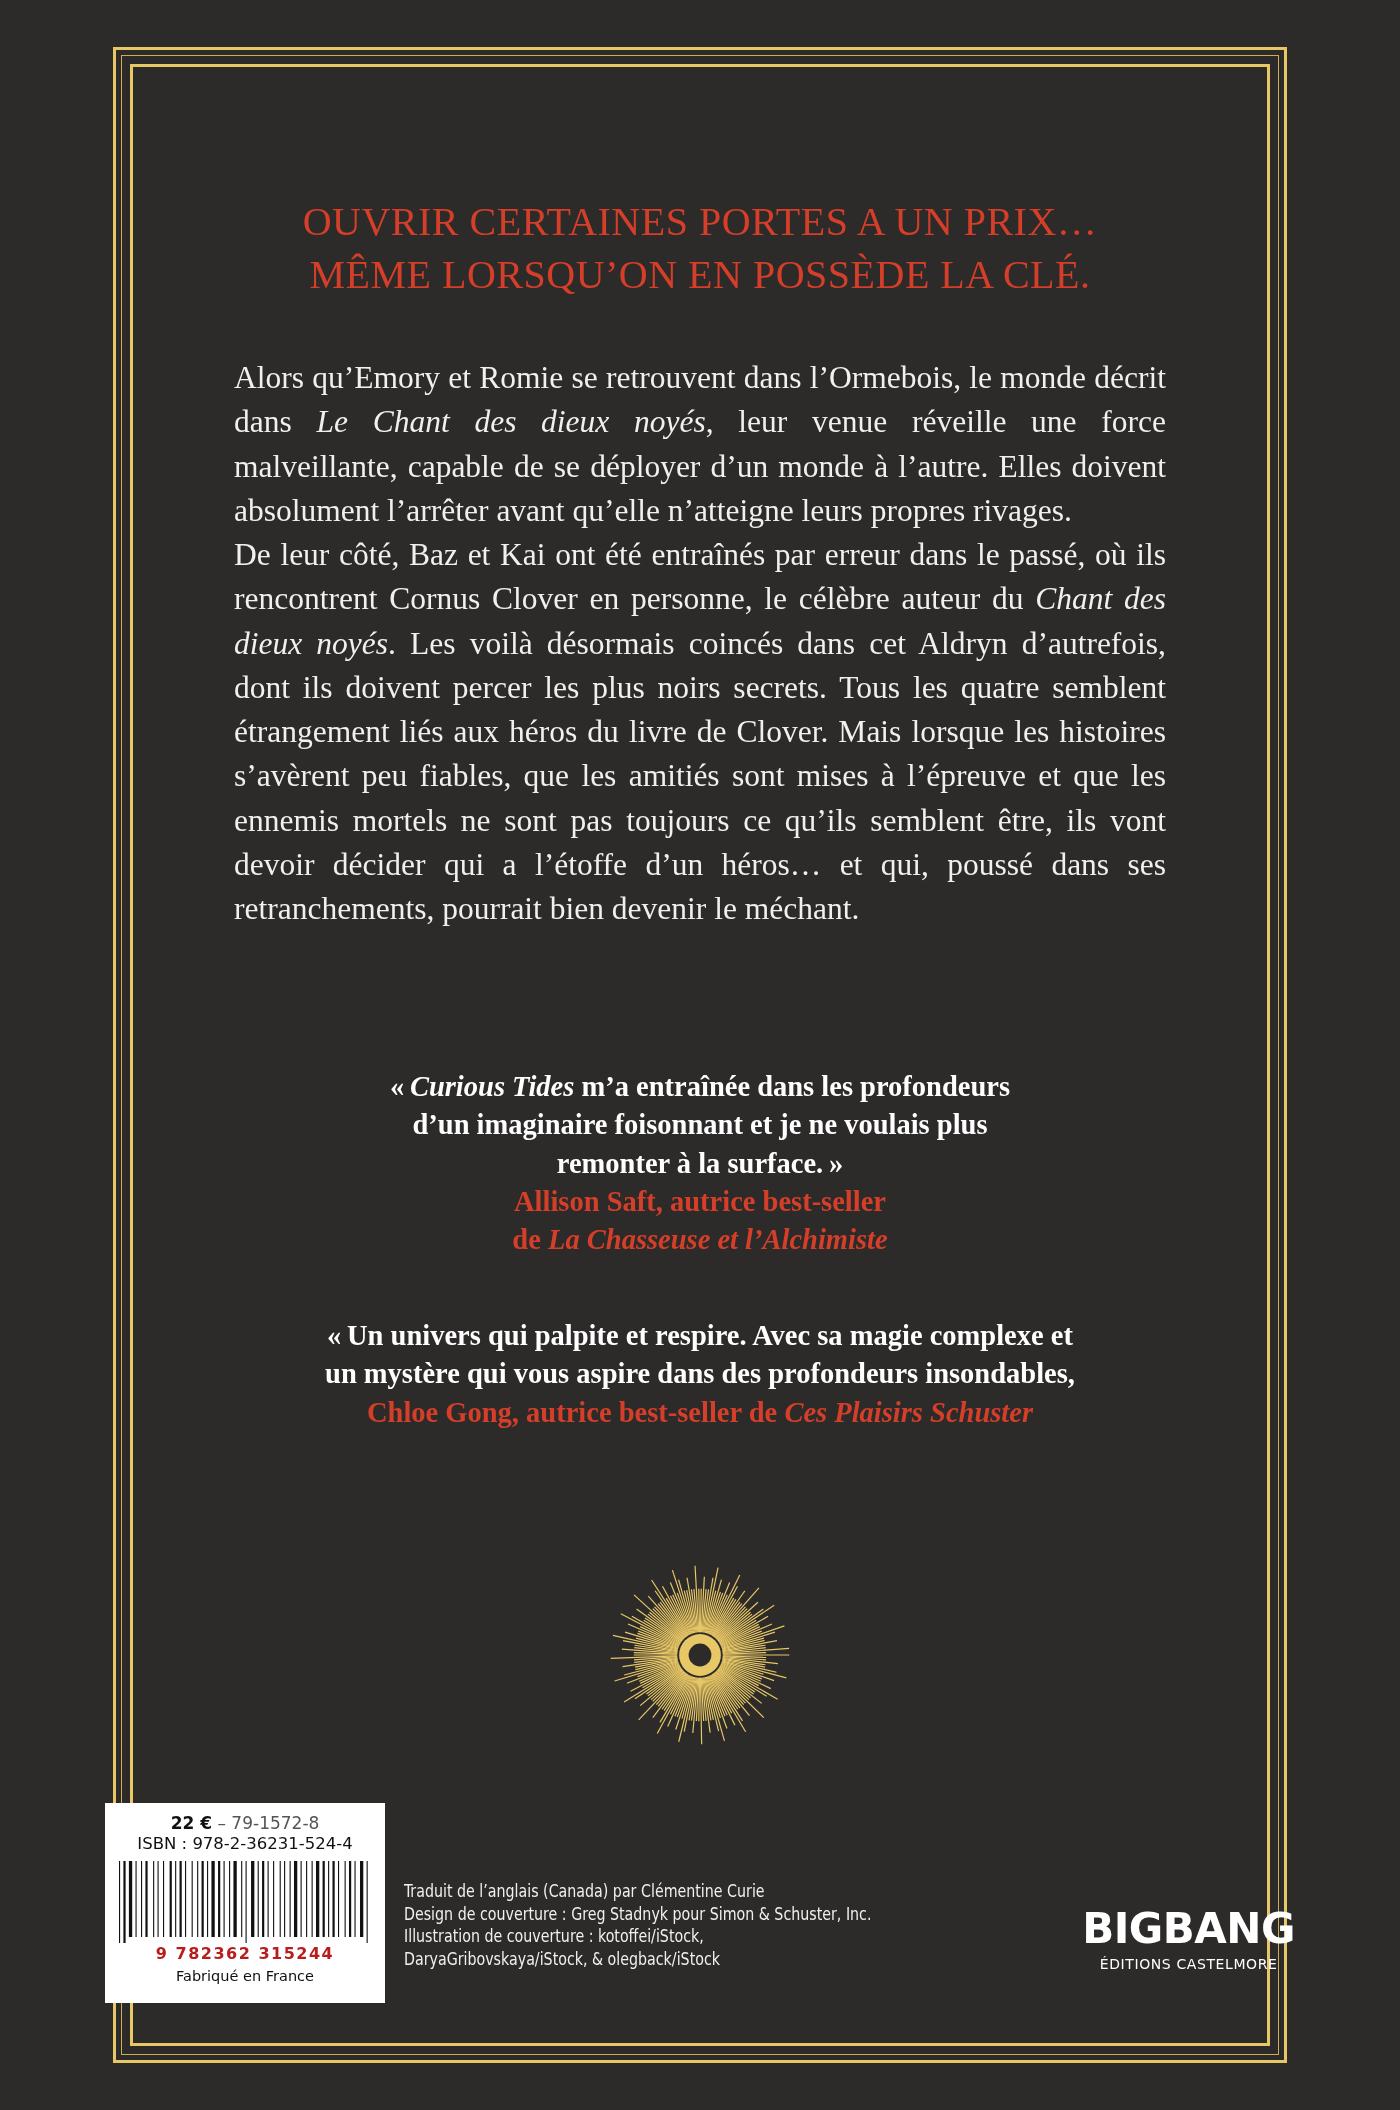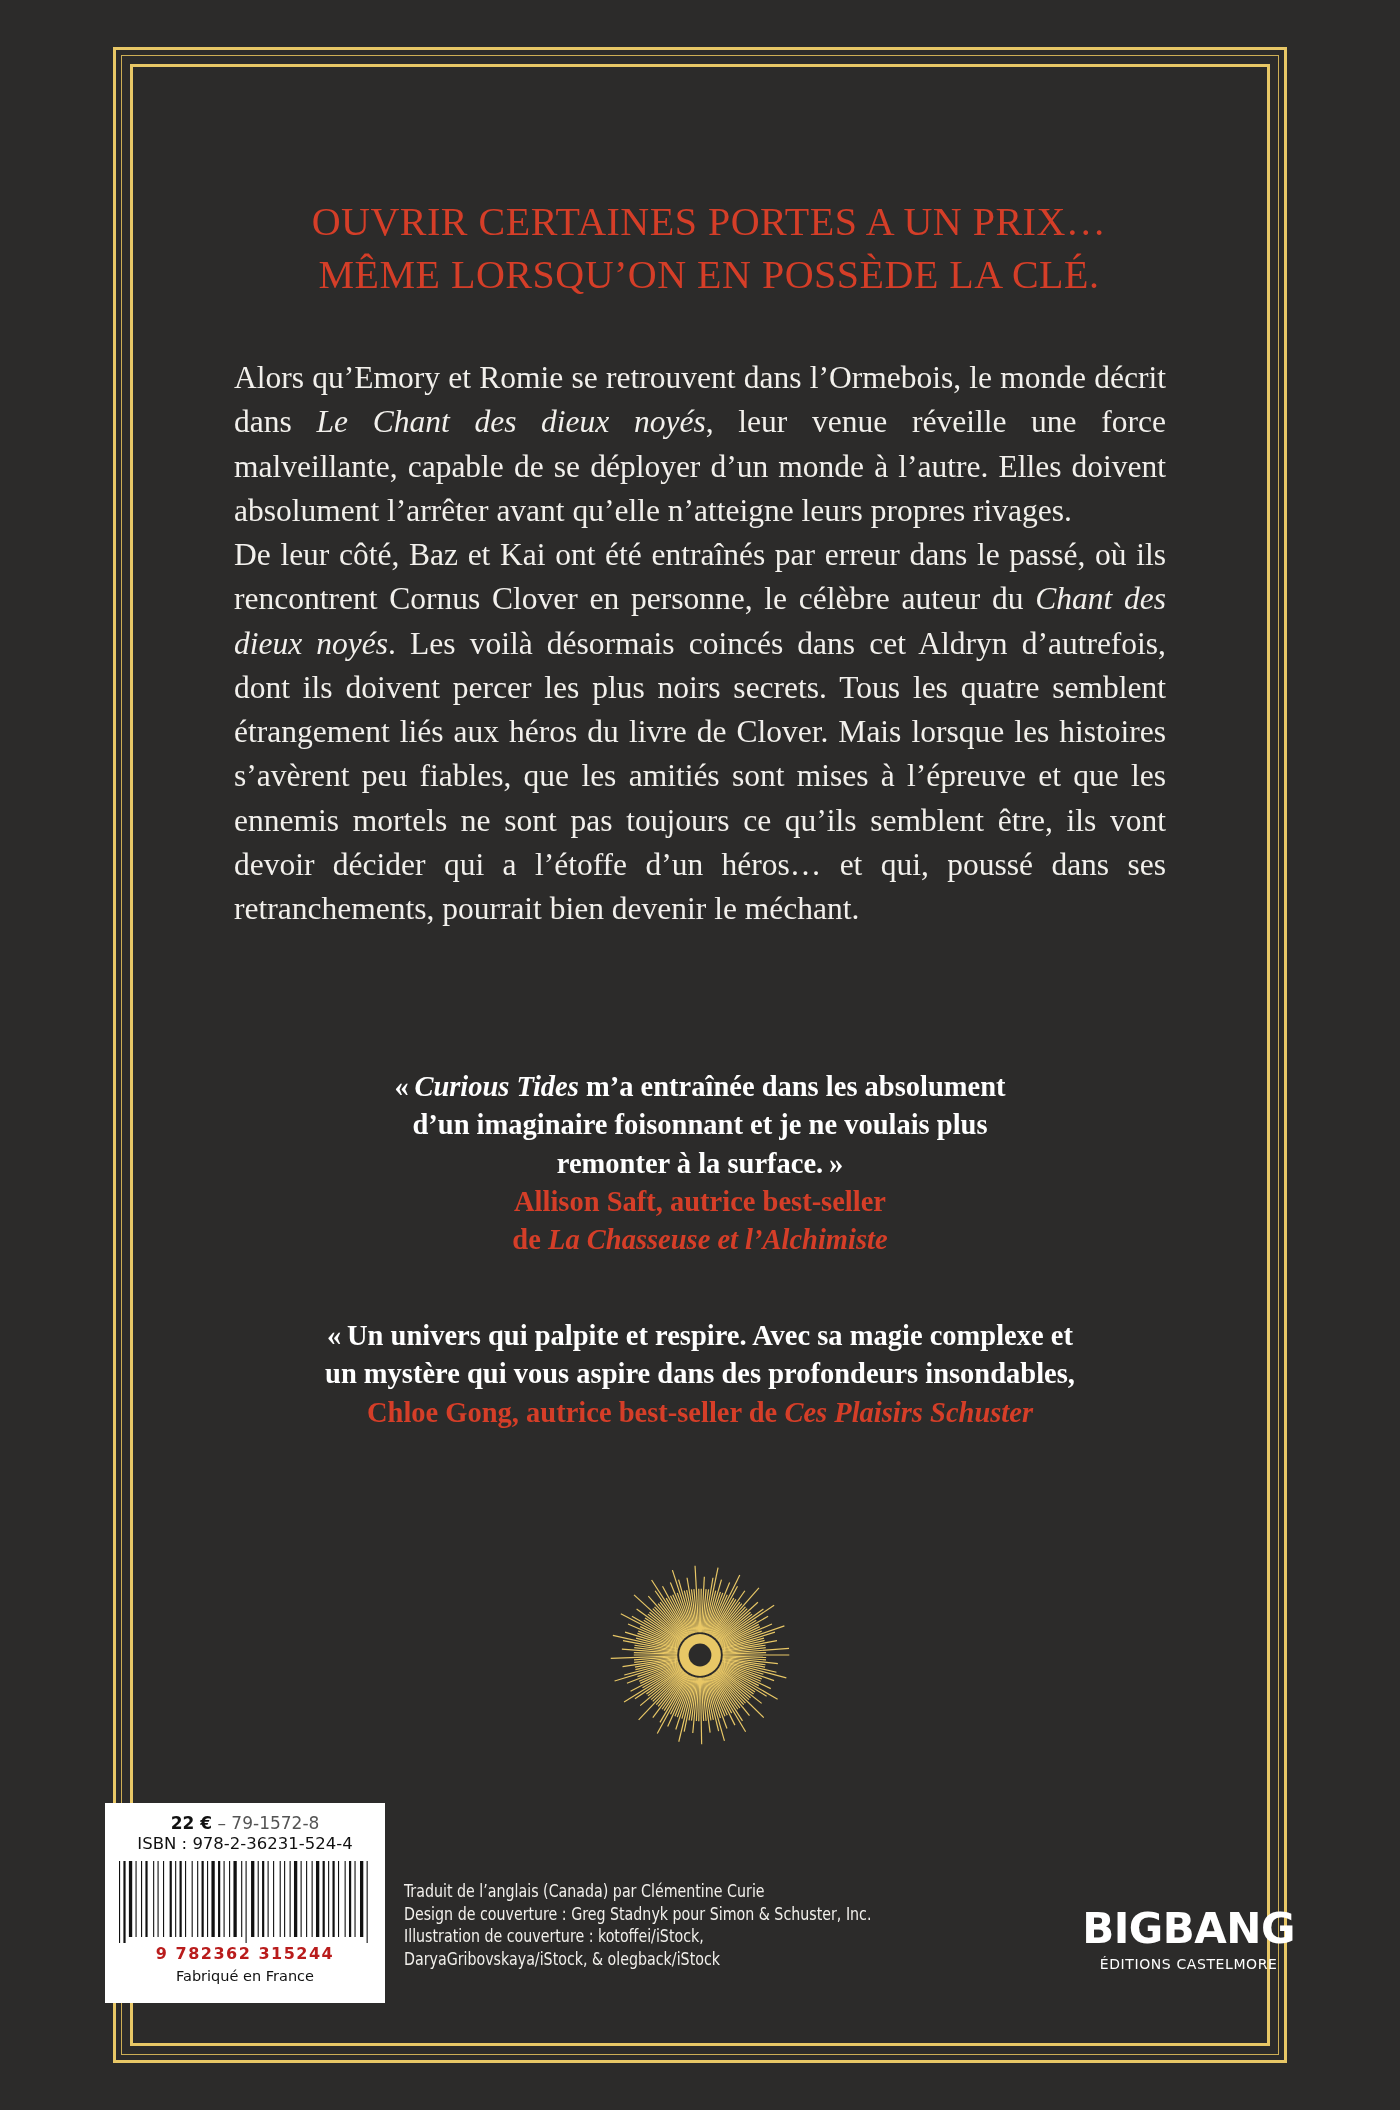--- a/index.html
+++ b/index.html
@@ -33,21 +33,21 @@
     border:1px solid #cdae55;
     box-sizing:border-box;
   }
   
   .content{
     position:absolute;
     left:228px;top:0;width:944px;height:2110px;
   }
   .headline{
     position:absolute;
-    top:196px;left:9px;width:944px;
+    top:196px;left:0;width:944px;
     text-align:center;
     color:#d53e28;
     font-family:"Liberation Serif", serif;
     font-size:40px;
     letter-spacing:0.5px;
     line-height:1.32;
   }
   .headline div{white-space:nowrap;}
 
   .body-copy{
@@ -193,21 +193,21 @@
       <div>OUVRIR CERTAINES PORTES A UN PRIX…</div>
       <div>MÊME LORSQU’ON EN POSSÈDE LA CLÉ.</div>
     </div>
 
     <div class="body-copy">
       <p><span>Alors qu’Emory et Romie se retrouvent dans l’Ormebois, le monde décrit dans </span><i>Le Chant des dieux noyés</i><span>, leur venue réveille une force malveillante, capable de se déployer d’un monde à l’autre. Elles doivent absolument l’arrêter avant qu’elle n’atteigne leurs propres rivages.</span></p>
       <p><span>De leur côté, Baz et Kai ont été entraînés par erreur dans le passé, où ils rencontrent Cornus Clover en personne, le célèbre auteur du </span><i>Chant des dieux noyés</i><span>. Les voilà désormais coincés dans cet Aldryn d’autrefois, dont ils doivent percer les plus noirs secrets. Tous les quatre semblent étrangement liés aux héros du livre de Clover. Mais lorsque les histoires s’avèrent peu fiables, que les amitiés sont mises à l’épreuve et que les ennemis mortels ne sont pas toujours ce qu’ils semblent être, ils vont devoir décider qui a l’étoffe d’un héros… et qui, poussé dans ses retranchements, pourrait bien devenir le méchant.</span></p>
     </div>
 
     <div class="blurb" id="blurb-one">
-      <div><span>« </span><i>Curious Tides</i><span> m’a entraînée dans les absolument</span></div>
+      <div><span>« </span><i>Curious Tides</i><span> m’a entraînée dans les profondeurs</span></div>
       <div>d’un imaginaire foisonnant et je ne voulais plus</div>
       <div>remonter à la surface. »</div>
       <div class="attrib">Allison Saft, autrice best-seller</div>
       <div class="attrib"><span>de </span><i>La Chasseuse et l’Alchimiste</i></div>
     </div>
 
     <div class="blurb" id="blurb-two">
       <div>« Un univers qui palpite et respire. Avec sa magie complexe et</div>
       <div>un mystère qui vous aspire dans des profondeurs insondables,</div>
       <div class="attrib"><span>Chloe Gong, autrice best-seller de </span><i>Ces Plaisirs Schuster</i></div>

